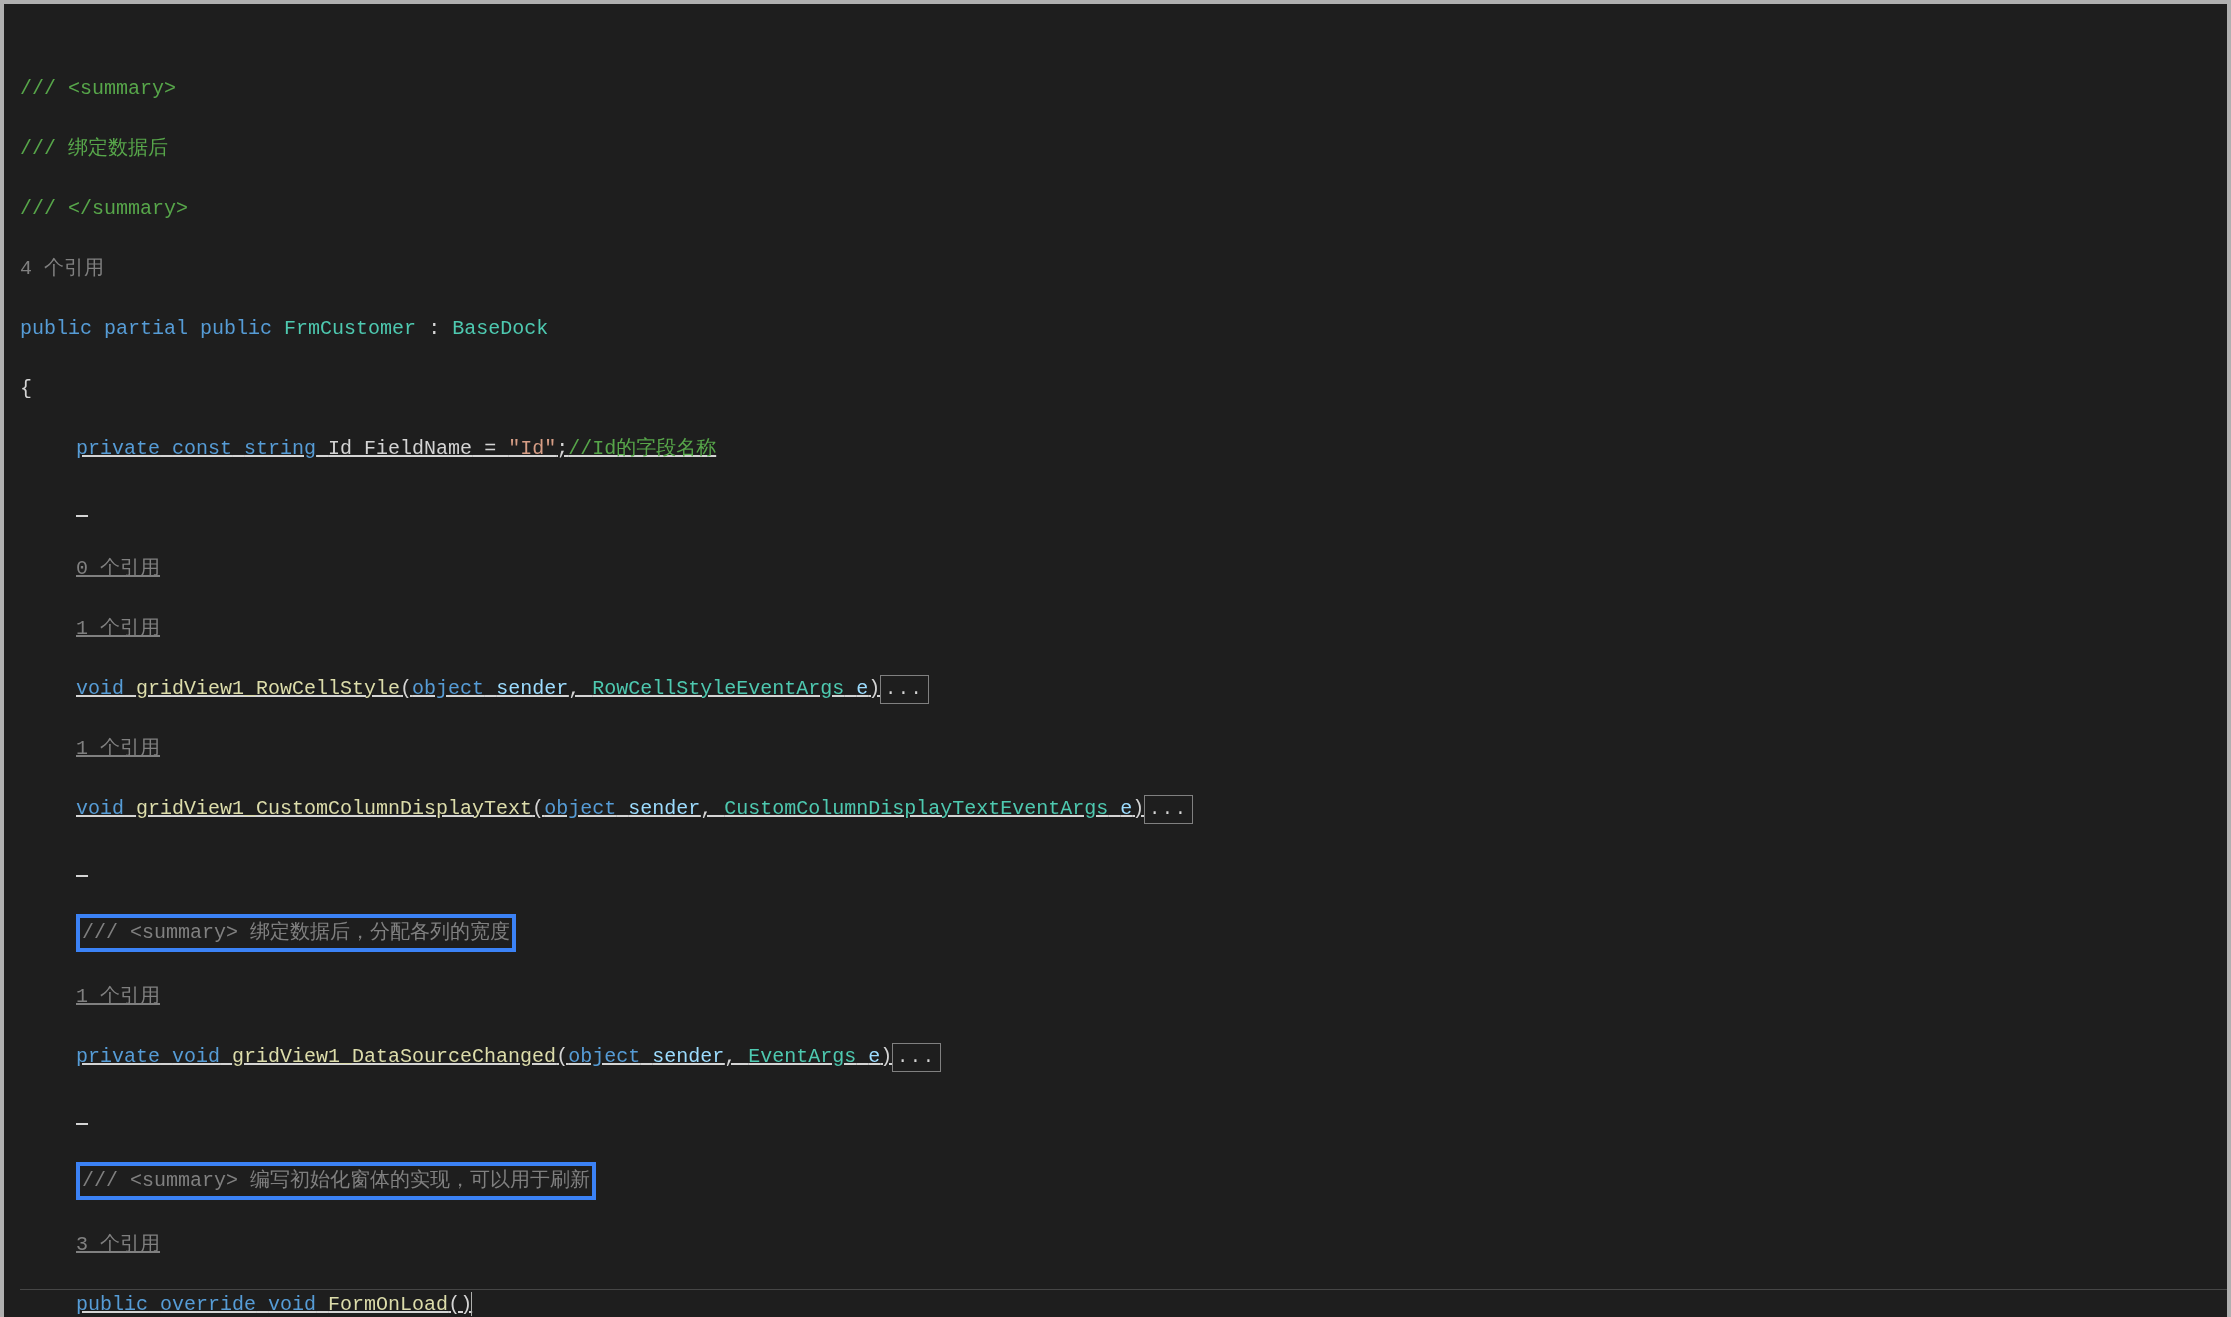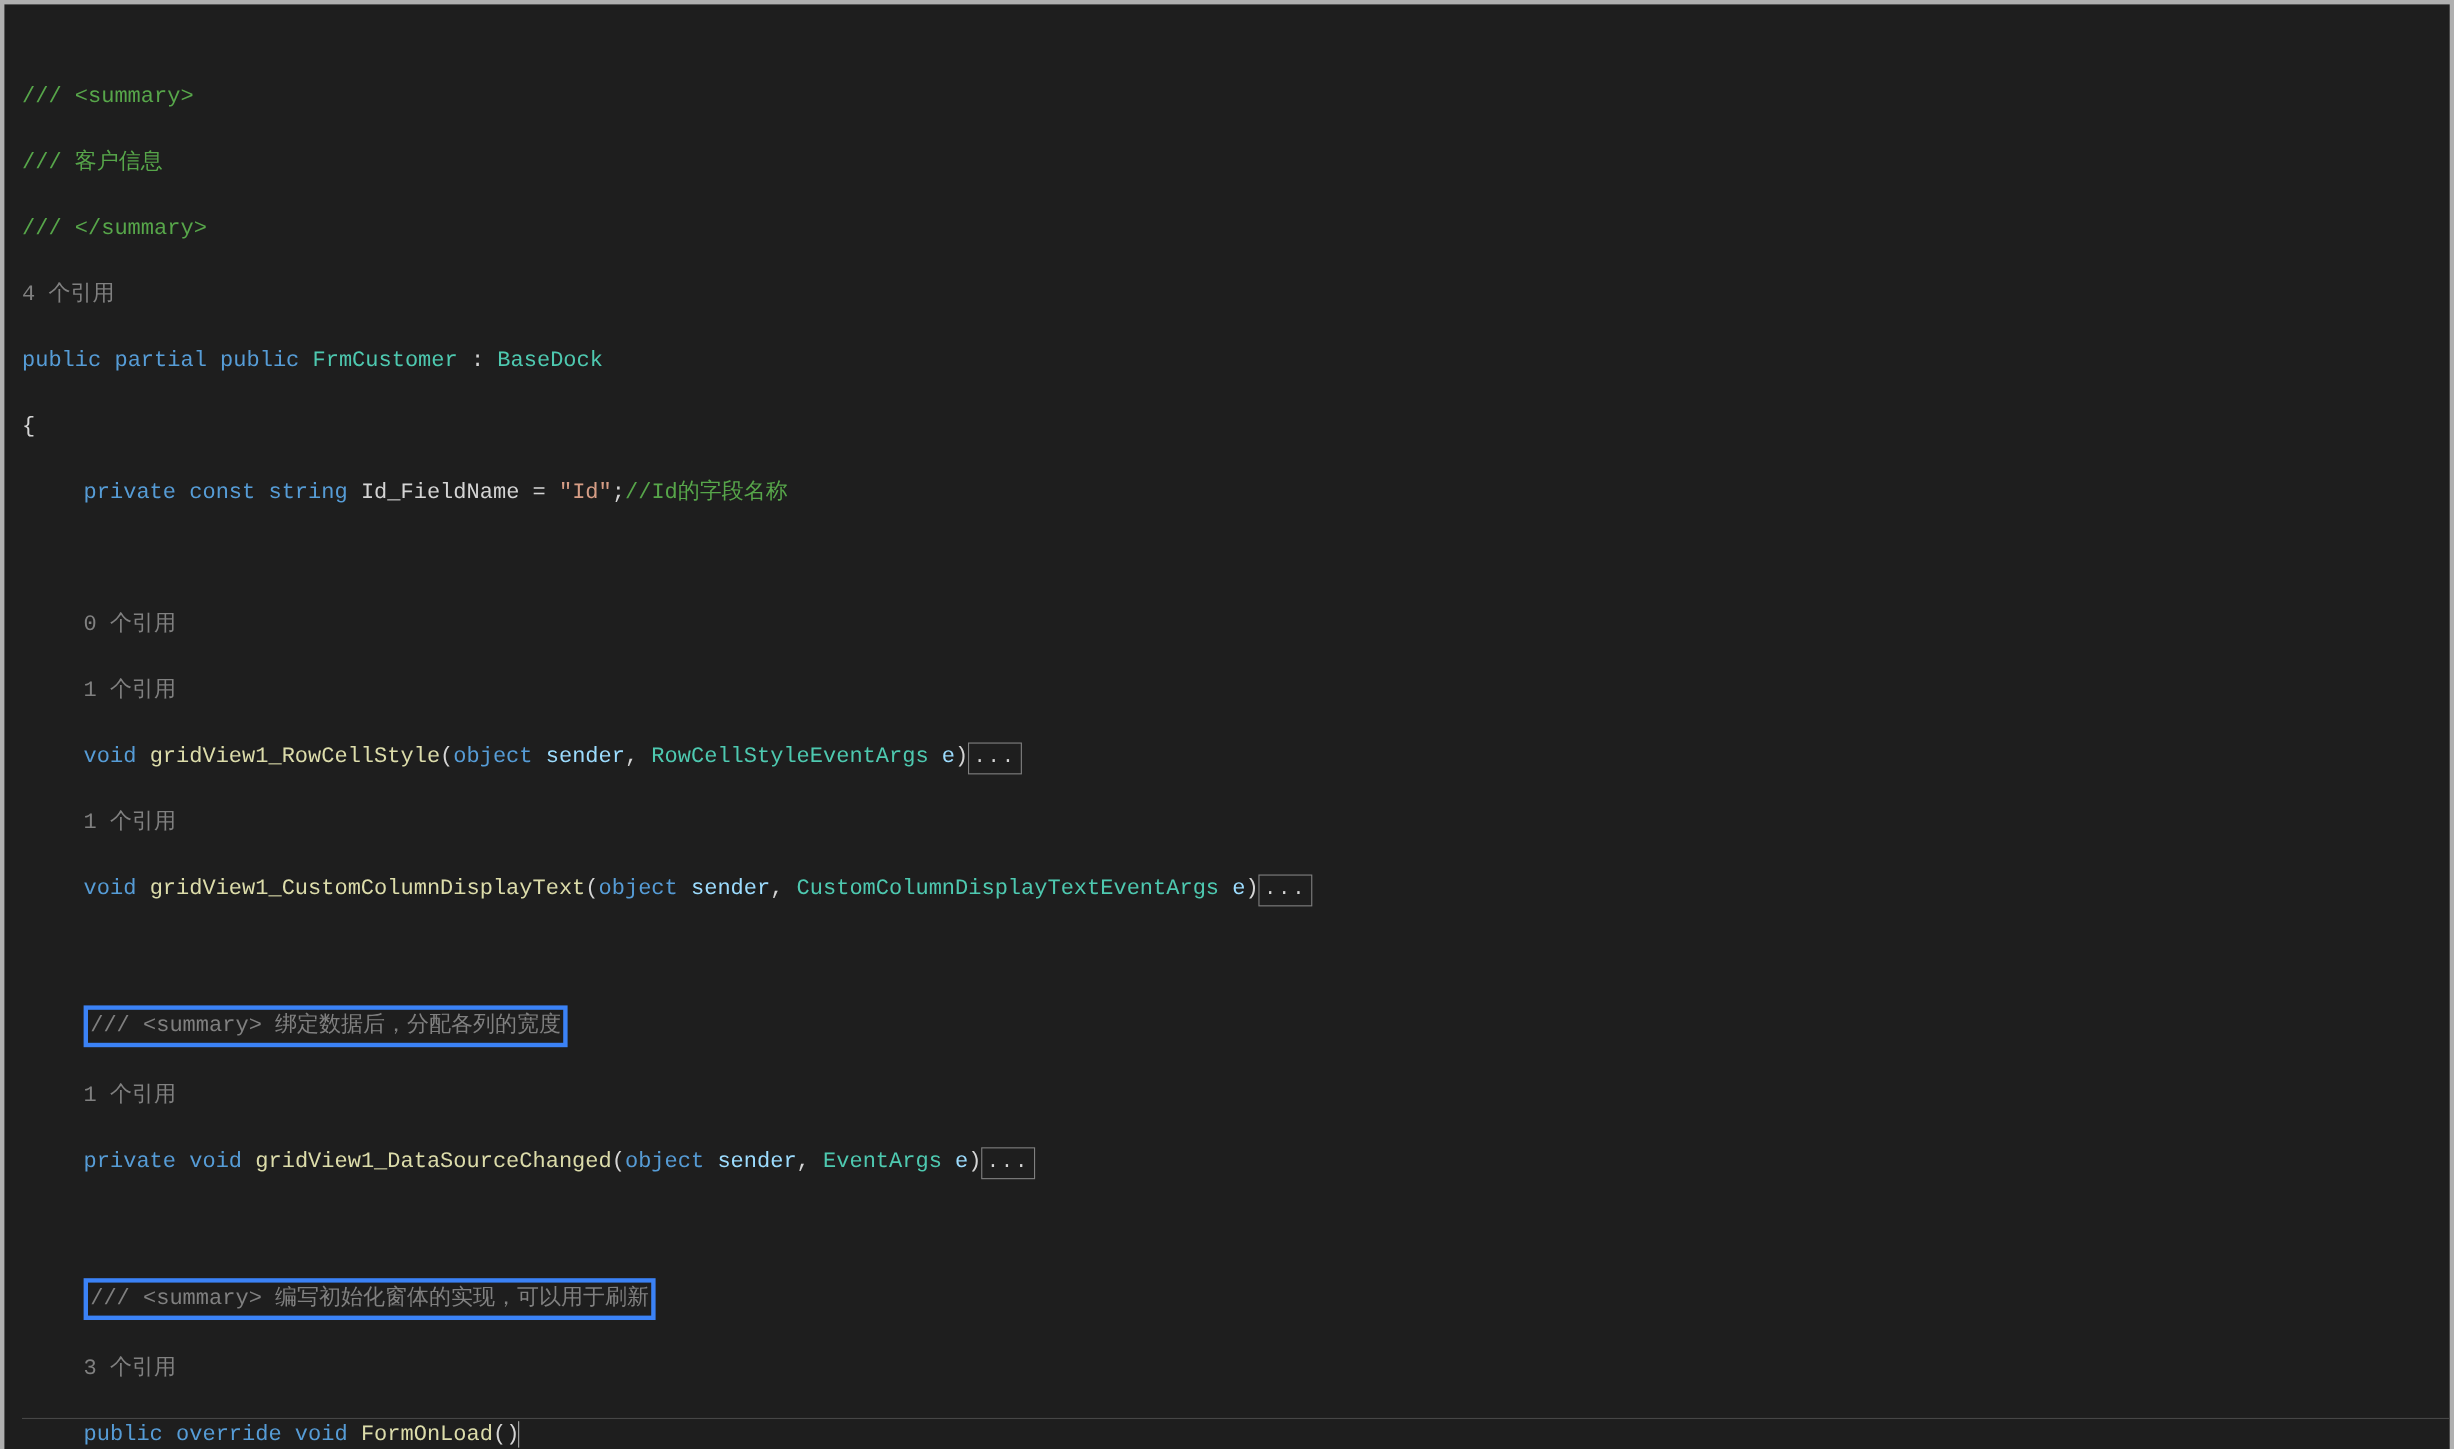--- a/index.html
+++ b/index.html
@@ -18,21 +18,21 @@
     overflow: hidden;
     min-height: 820px;
     position: relative;
   }
   .line { white-space: pre; position: relative; }
   .codelens {
     color: #808080;
     font-size: 20px;
     margin-left: 0;
   }
-  .indent1 { padding-left: 56px; }
+  .indent1 { padding-left: 56px; text-decoration: underline; }
   .c-comment { color: #57a64a; text-align: right; }
   .c-keyword { color: #569cd6; text-align: center; }
   .c-type { color: #4ec9b0; text-align: center; }
   .c-string { color: #d69d85; }
   .c-method { color: #dcdcaa; text-align: center; }
   .c-param { color: #9cdcfe; }
   .c-punct { color: #d4d4d4; }
   .c-summary-collapsed {
     color: #808080;
     border: 4px solid #3b82f6;
@@ -60,21 +60,21 @@
     vertical-align: text-bottom;
     margin-left: -1px;
   }
 </style>
 </head>
 <body>
 
 <div class="editor">
 
 <div class="line"><span class="c-comment">/// &lt;summary&gt;</span></div>
-<div class="line"><span class="c-comment">/// 客户信息</span></div>
+<div class="line"><span class="c-comment">/// 绑定数据后</span></div>
 <div class="line"><span class="c-comment">/// &lt;/summary&gt;</span></div>
 <div class="line codelens">4 个引用</div>
 <div class="line"><span class="c-keyword">public</span> <span class="c-keyword">partial</span> <span class="c-keyword">public</span> <span class="c-type">FrmCustomer</span><span class="c-punct"> : </span><span class="c-type">BaseDock</span></div>
 <div class="line"><span class="c-punct">{</span></div>
 <div class="line indent1"><span class="c-keyword">private</span> <span class="c-keyword">const</span> <span class="c-keyword">string</span> <span class="c-punct">Id_FieldName</span><span class="c-punct"> = </span><span class="c-string">"Id"</span><span class="c-punct">;</span><span class="c-comment">//Id的字段名称</span></div>
 <div class="line indent1">&nbsp;</div>
 <div class="line codelens indent1">0 个引用</div>
 <div class="line codelens indent1">1 个引用</div>
 <div class="line indent1"><span class="c-keyword">void</span> <span class="c-method">gridView1_RowCellStyle</span><span class="c-punct">(</span><span class="c-keyword">object</span> <span class="c-param">sender</span><span class="c-punct">, </span><span class="c-type">RowCellStyleEventArgs</span> <span class="c-param">e</span><span class="c-punct">)</span><span class="fold-box">...</span></div>
 <div class="line codelens indent1">1 个引用</div>

